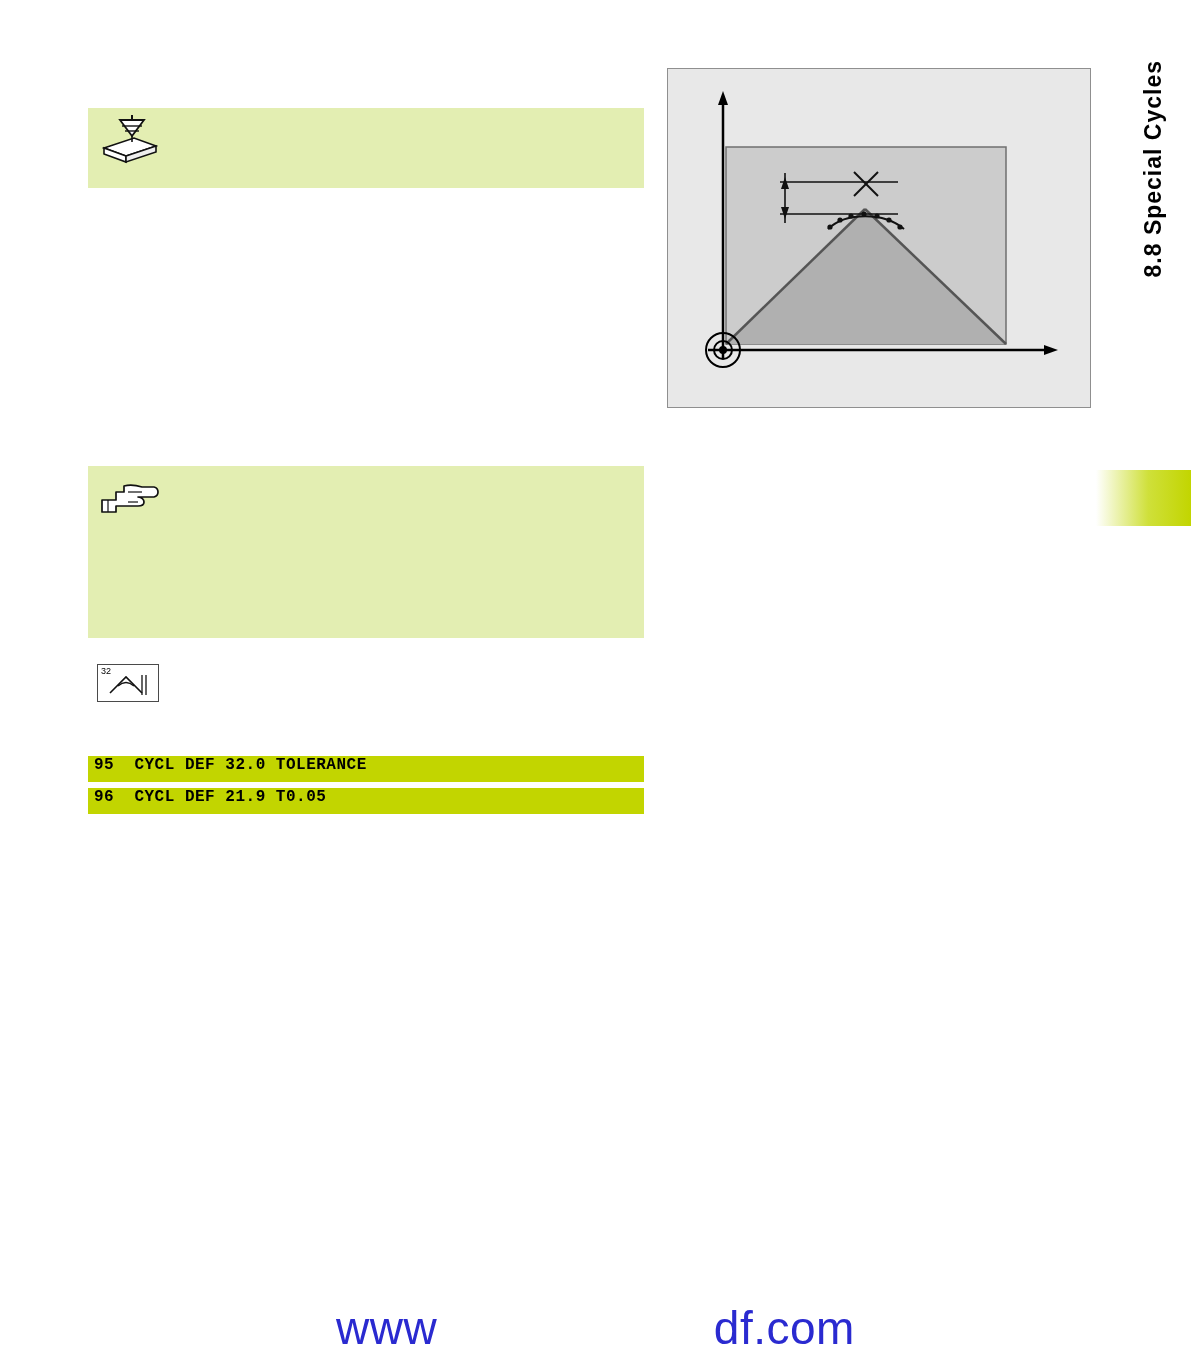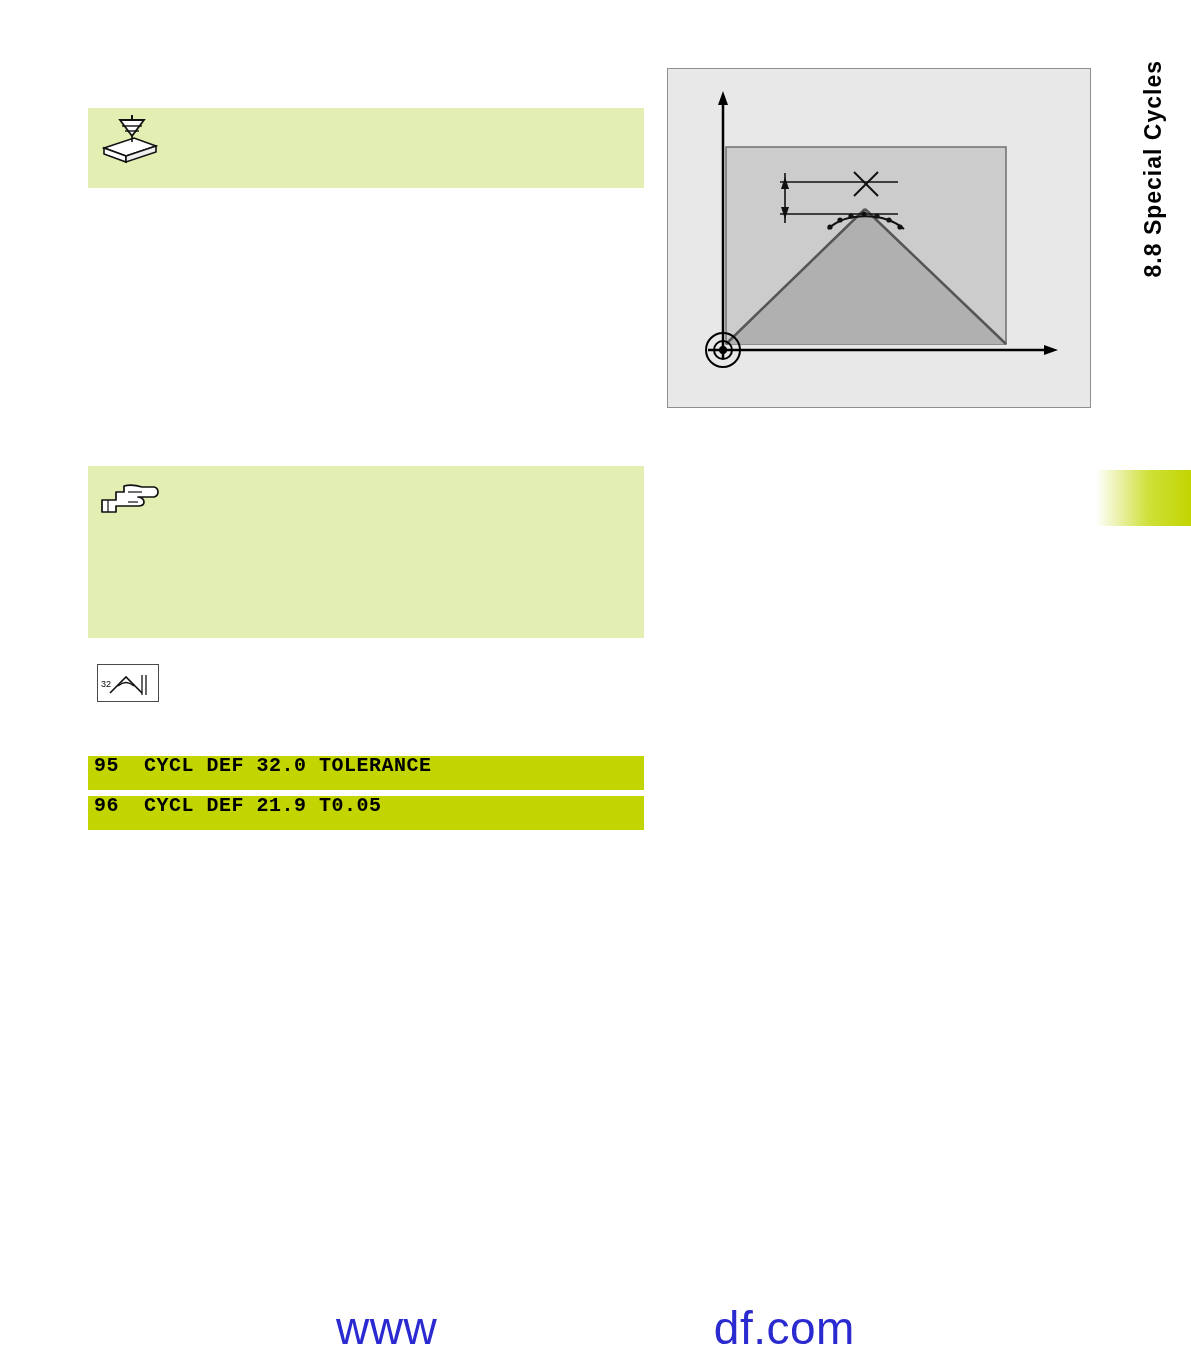--- a/index.html
+++ b/index.html
@@ -93,39 +93,39 @@
     top: 664px;
     width: 62px;
     height: 38px;
     border: 1px solid #4a4a4a;
     background: #ffffff;
     box-sizing: border-box;
   }
   .softkey .sk-num {
     position: absolute;
     left: 3px;
-    top: 14px;
+    top: 1px;
     font-size: 9px;
     font-family: "Liberation Sans", sans-serif;
     color: #000;
   }
 
   
   .nc-block {
     position: absolute;
     left: 88px;
     top: 756px;
     width: 556px;
   }
   .nc-line {
     background: #c2d500;
-    height: 34px;
+    height: 26px;
     line-height: 19px;
     font-family: "Liberation Mono", monospace;
-    font-size: 20px;
+    font-size: 16px;
     font-weight: bold;
     color: #000;
     letter-spacing: 0.5px;
     margin-bottom: 6px;
     white-space: pre;
     padding-left: 6px;
     box-sizing: border-box;
   }
 
   

